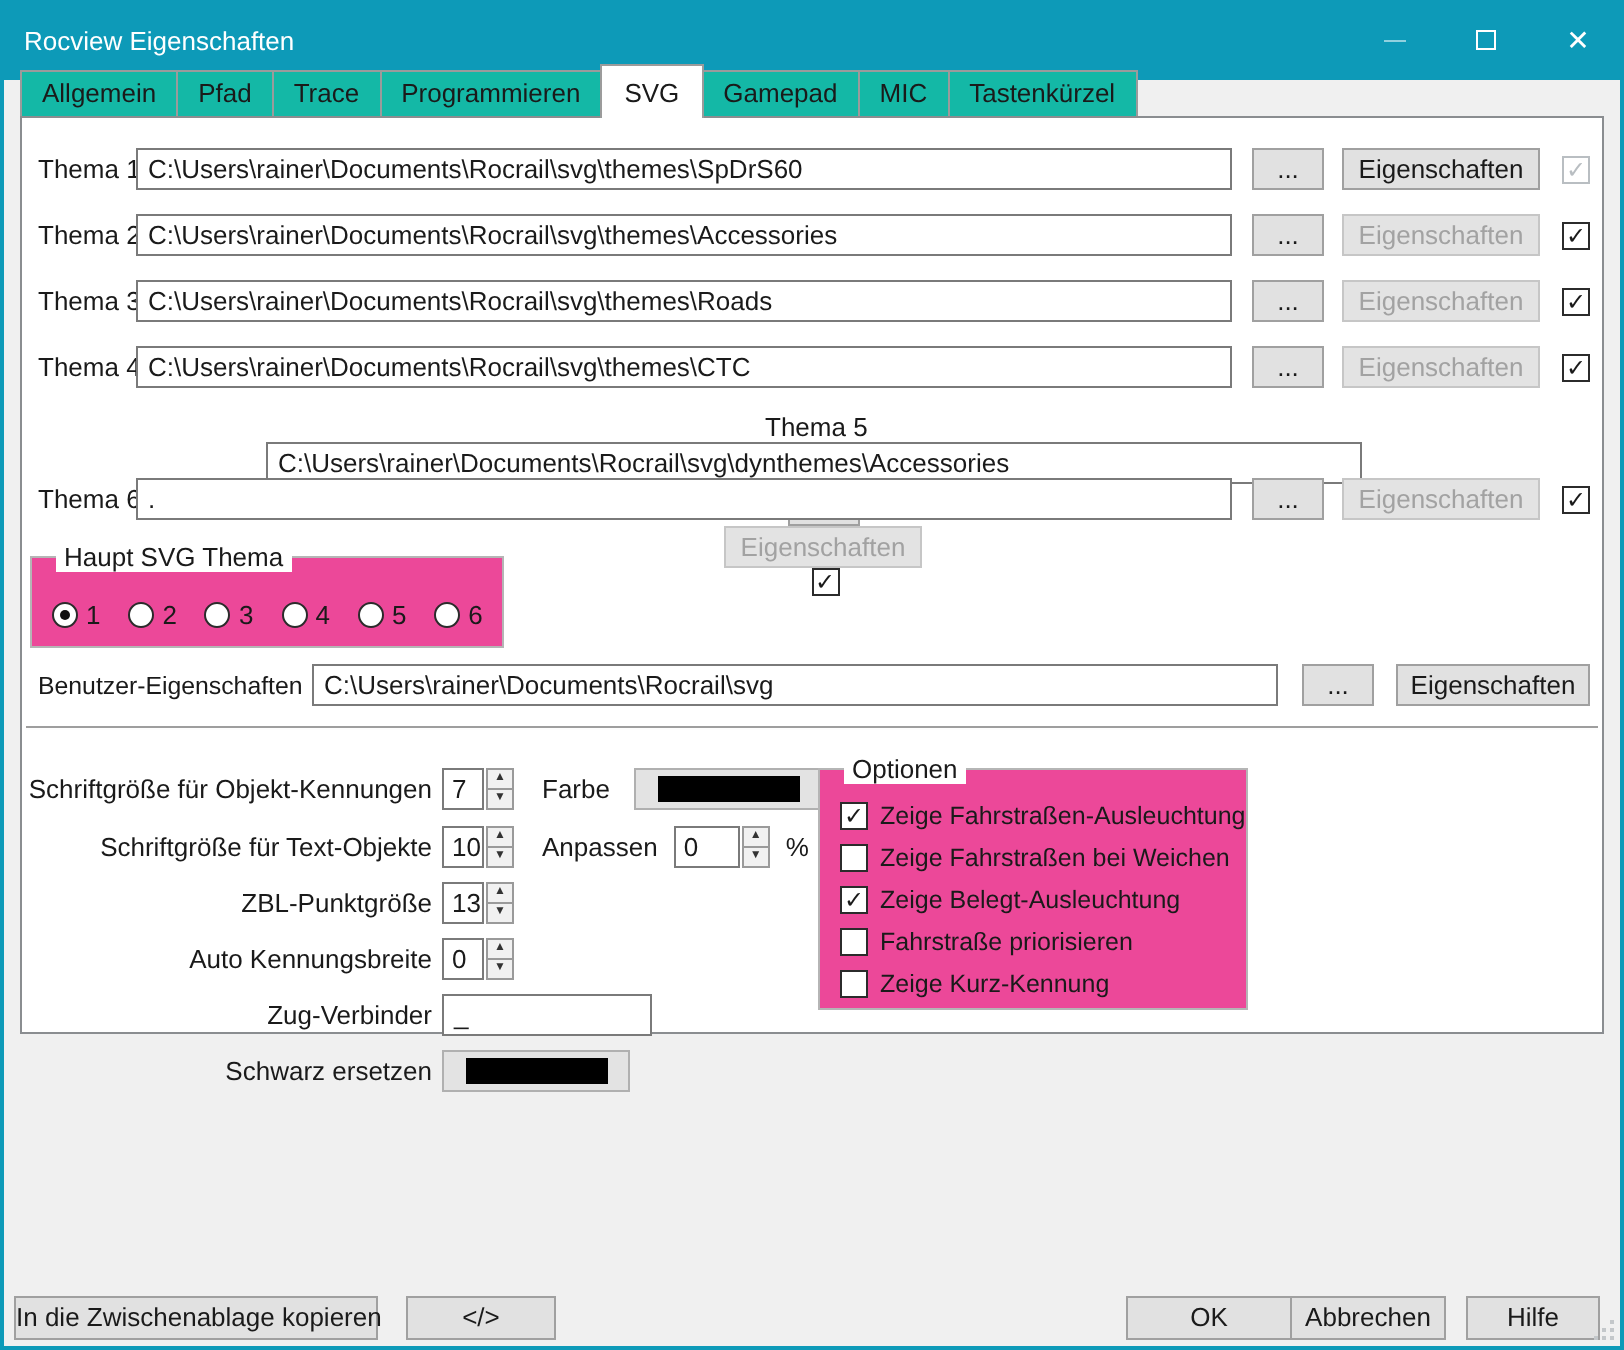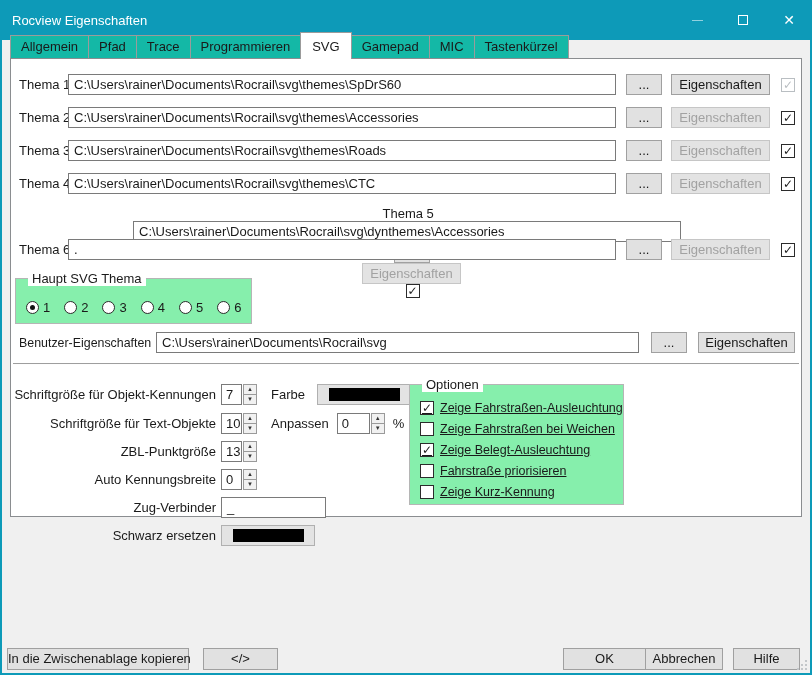--- a/index.html
+++ b/index.html
@@ -101,21 +101,21 @@
   .spin .spin-arrows .spin-down { margin-top: -1px; }
   .spin-up::after { content: "▲"; }
   .spin-down::after { content: "▼"; }
 
   .color-btn {
     height: 21px; background: #e3e3e3; border: 1px solid #b0b0b0;
     display: flex; align-items: center; justify-content: center; flex: none;
   }
   .color-btn .swatch { width: 71px; height: 13px; }
 
-  .groupbox { position: absolute; border: 1px solid #b5b5b5; background: #86efac; }
+  .groupbox { position: absolute; border: 1px solid #b5b5b5; background: #ec4899; }
   .group-label {
     position: absolute; top: -8px; left: 12px;
     background: #fff; padding: 0 4px; white-space: nowrap;
   }
 
   
   .trow {
     position: absolute; left: 8px; height: 21px;
     display: flex; align-items: center; width: 776px;
   }
@@ -146,21 +146,21 @@
   }
 
   
   .srow { position: absolute; left: 8px; height: 22px; display: flex; align-items: center; }
   .slbl { width: 197px; margin-right: 5px; display: flex; justify-content: flex-end; flex: none; }
   .slbl span { white-space: nowrap; }
   .inline-lbl { white-space: nowrap; }
 
   
   .options-group { left: 398px; top: 325px; width: 215px; height: 121px; }
-  .options-list { display: flex; flex-direction: column; gap: 7px; padding: 16px 0 0 10px; text-decoration: underline; }
+  .options-list { display: flex; flex-direction: column; gap: 7px; padding: 16px 0 0 10px; }
   .opt-item { display: flex; align-items: center; gap: 6px; }
   .opt-lbl { white-space: nowrap; font-size: 12.5px; }
 
   
   .fbtn { position: absolute; top: 648px; height: 22px; }
   .grip { position: absolute; right: 5px; bottom: 5px; width: 10px; height: 10px; }
   .grip i {
     position: absolute; right: 0; bottom: 0; width: 2px; height: 2px;
     background: #c3c7ca;
     box-shadow: -4px 0 #c3c7ca, -8px 0 #c3c7ca, 0 -4px #c3c7ca, -4px -4px #c3c7ca, 0 -8px #c3c7ca;

